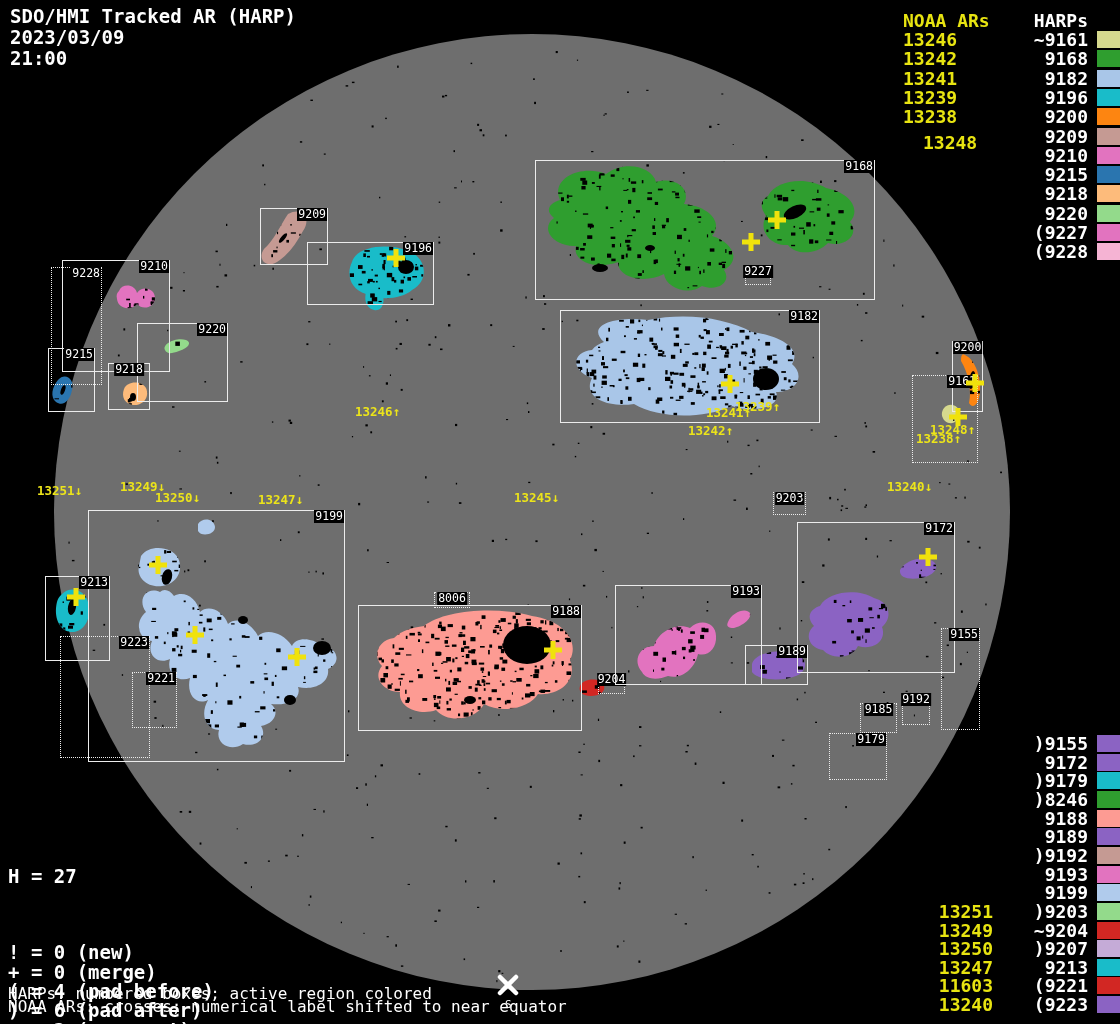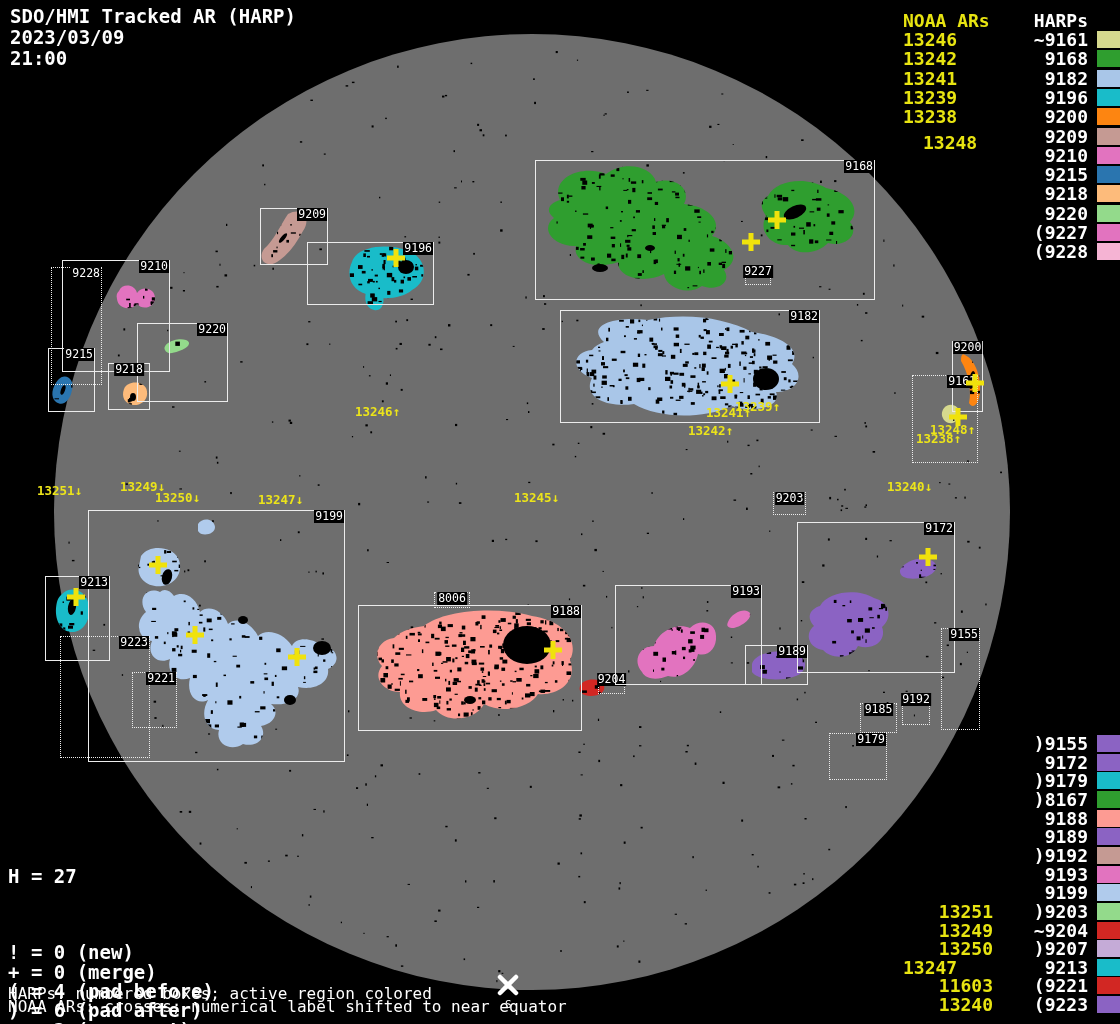--- a/index.html
+++ b/index.html
@@ -2269,42 +2269,42 @@
       <div class="list-cell cell-harp" style="top: 242px;">(9228</div>
       <div class="swatch" style="top: 243px; height: 17px; background: rgb(245, 179, 211);"></div>
     </div>
   <div id="bottom-list">
       <div class="list-cell cell-harp" style="top: 734px;">)9155</div>
       <div class="swatch" style="top: 735px; height: 17px; background: rgb(139, 99, 195);"></div>
       <div class="list-cell cell-harp" style="top: 753px;">9172</div>
       <div class="swatch" style="top: 754px; height: 17px; background: rgb(139, 99, 195);"></div>
       <div class="list-cell cell-harp" style="top: 771px; margin-left: 32px;">)9179</div>
       <div class="swatch" style="top: 772px; height: 17px; background: rgb(25, 188, 201);"></div>
-      <div class="list-cell cell-harp" style="top: 790px;">)8167</div>
+      <div class="list-cell cell-harp" style="top: 790px;">)8246</div>
       <div class="swatch" style="top: 791px; height: 17px; background: rgb(47, 158, 47);"></div>
       <div class="list-cell cell-harp" style="top: 809px;">9188</div>
       <div class="swatch" style="top: 810px; height: 17px; background: rgb(253, 155, 147);"></div>
       <div class="list-cell cell-harp" style="top: 827px;">9189</div>
       <div class="swatch" style="top: 828px; height: 17px; background: rgb(139, 99, 195);"></div>
       <div class="list-cell cell-harp" style="top: 846px;">)9192</div>
       <div class="swatch" style="top: 847px; height: 17px; background: rgb(197, 154, 147);"></div>
       <div class="list-cell cell-harp" style="top: 865px;">9193</div>
       <div class="swatch" style="top: 866px; height: 17px; background: rgb(226, 115, 191);"></div>
       <div class="list-cell cell-harp" style="top: 883px;">9199</div>
       <div class="swatch" style="top: 884px; height: 17px; background: rgb(176, 203, 236);"></div>
       <div class="list-cell cell-noaa" style="left: 903px; width: 90px; text-align: right; top: 902px;">13251</div>
       <div class="list-cell cell-harp" style="top: 902px;">)9203</div>
       <div class="swatch" style="top: 903px; height: 17px; background: rgb(147, 218, 139);"></div>
       <div class="list-cell cell-noaa" style="left: 903px; width: 90px; text-align: right; top: 921px;">13249</div>
       <div class="list-cell cell-harp" style="top: 921px;">~9204</div>
       <div class="swatch" style="top: 922px; height: 17px; background: rgb(210, 39, 35);"></div>
       <div class="list-cell cell-noaa" style="left: 903px; width: 90px; text-align: right; top: 939px;">13250</div>
       <div class="list-cell cell-harp" style="top: 939px;">)9207</div>
       <div class="swatch" style="top: 940px; height: 17px; background: rgb(197, 171, 215);"></div>
-      <div class="list-cell cell-noaa" style="left: 903px; width: 90px; text-align: left; top: 958px;">13247</div>
+      <div class="list-cell cell-noaa" style="left: 903px; width: 90px; text-align: right; top: 958px;">13247</div>
       <div class="list-cell cell-harp" style="top: 958px;">9213</div>
       <div class="swatch" style="top: 959px; height: 17px; background: rgb(25, 188, 201);"></div>
       <div class="list-cell cell-noaa" style="left: 903px; width: 90px; text-align: right; top: 976px;">11603</div>
       <div class="list-cell cell-harp" style="top: 976px;">(9221</div>
       <div class="swatch" style="top: 977px; height: 17px; background: rgb(210, 39, 35);"></div>
       <div class="list-cell cell-noaa" style="left: 903px; width: 90px; text-align: right; top: 995px;">13240</div>
       <div class="list-cell cell-harp" style="top: 995px;">(9223</div>
       <div class="swatch" style="top: 996px; height: 17px; background: rgb(139, 99, 195);"></div>
     </div>
 

